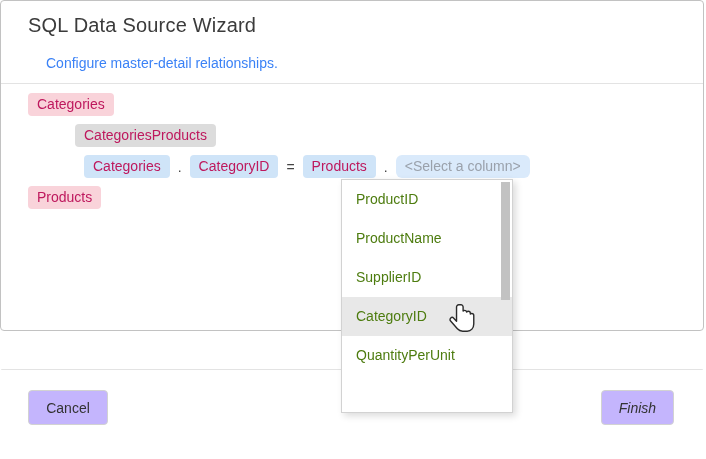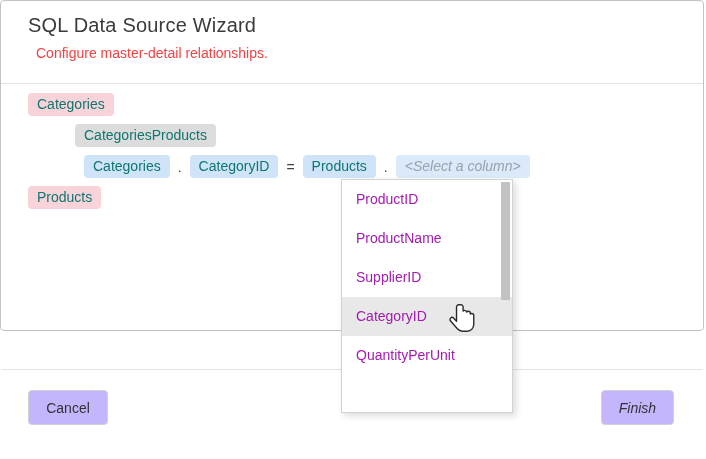--- a/index.html
+++ b/index.html
@@ -24,45 +24,45 @@
   .header { position: absolute; left: 27px; top: 13px; }
   .title {
     font-size: 20px;
     font-weight: 400;
     color: #3b3b3b;
     margin: 0 0 7px 0;
     letter-spacing: 0.2px;
   }
   .subtitle {
     font-size: 14px;
-    color: #ef4444;
-    margin: 8px;
+    color: #3b82f6;
+    margin: 18px;
   }
   .header-divider {
     position: absolute;
     left: 0; right: 0; top: 82px;
     border-top: 1px solid #e3e3e3;
   }
   
   .badge {
     display: inline-block;
     padding: 3px 9px 4px 9px;
     border-radius: 4px;
     font-size: 14px;
     line-height: 16px;
-    color: #0f766e;
+    color: #be185d;
     white-space: nowrap;
   }
   .badge.pink { background: var(--master-badge, #f9d3da); }
   .badge.gray { background: var(--relation-badge, #dcdcdc); }
   .badge.blue { background: var(--column-badge, #cfe4f8); }
   .badge.placeholder {
     background: var(--placeholder-badge, #daeafb);
     color: var(--placeholder-text, #9aa1ab);
-    font-style: italic;
+    border-radius: 6px;
   }
   .tree-row { position: absolute; }
   .row-master   { left: 27px; top: 92px; }
   .row-relation { left: 74px; top: 123px; }
   .row-condition {
     left: 83px; top: 154px;
     display: flex; align-items: center; gap: 8px;
   }
   .row-detail   { left: 27px; top: 185px; }
   .sep {
@@ -78,21 +78,21 @@
     border: 1px solid #d2d2d2;
     box-shadow: 3px 3px 7px rgba(0,0,0,0.14);
     box-sizing: border-box;
     z-index: 5;
   }
   .dropdown-item {
     height: 39px;
     line-height: 39px;
     padding-left: 14px;
     font-size: 14px;
-    color: #a21caf;
+    color: #4d7c0f;
     cursor: default;
   }
   .dropdown-item.highlighted { background: var(--highlighted-row, #e8e8e8); }
   .scrollbar-track {
     position: absolute;
     right: 1px; top: 1px; bottom: 1px;
     width: 11px;
     background: transparent;
   }
   .scrollbar-thumb {

